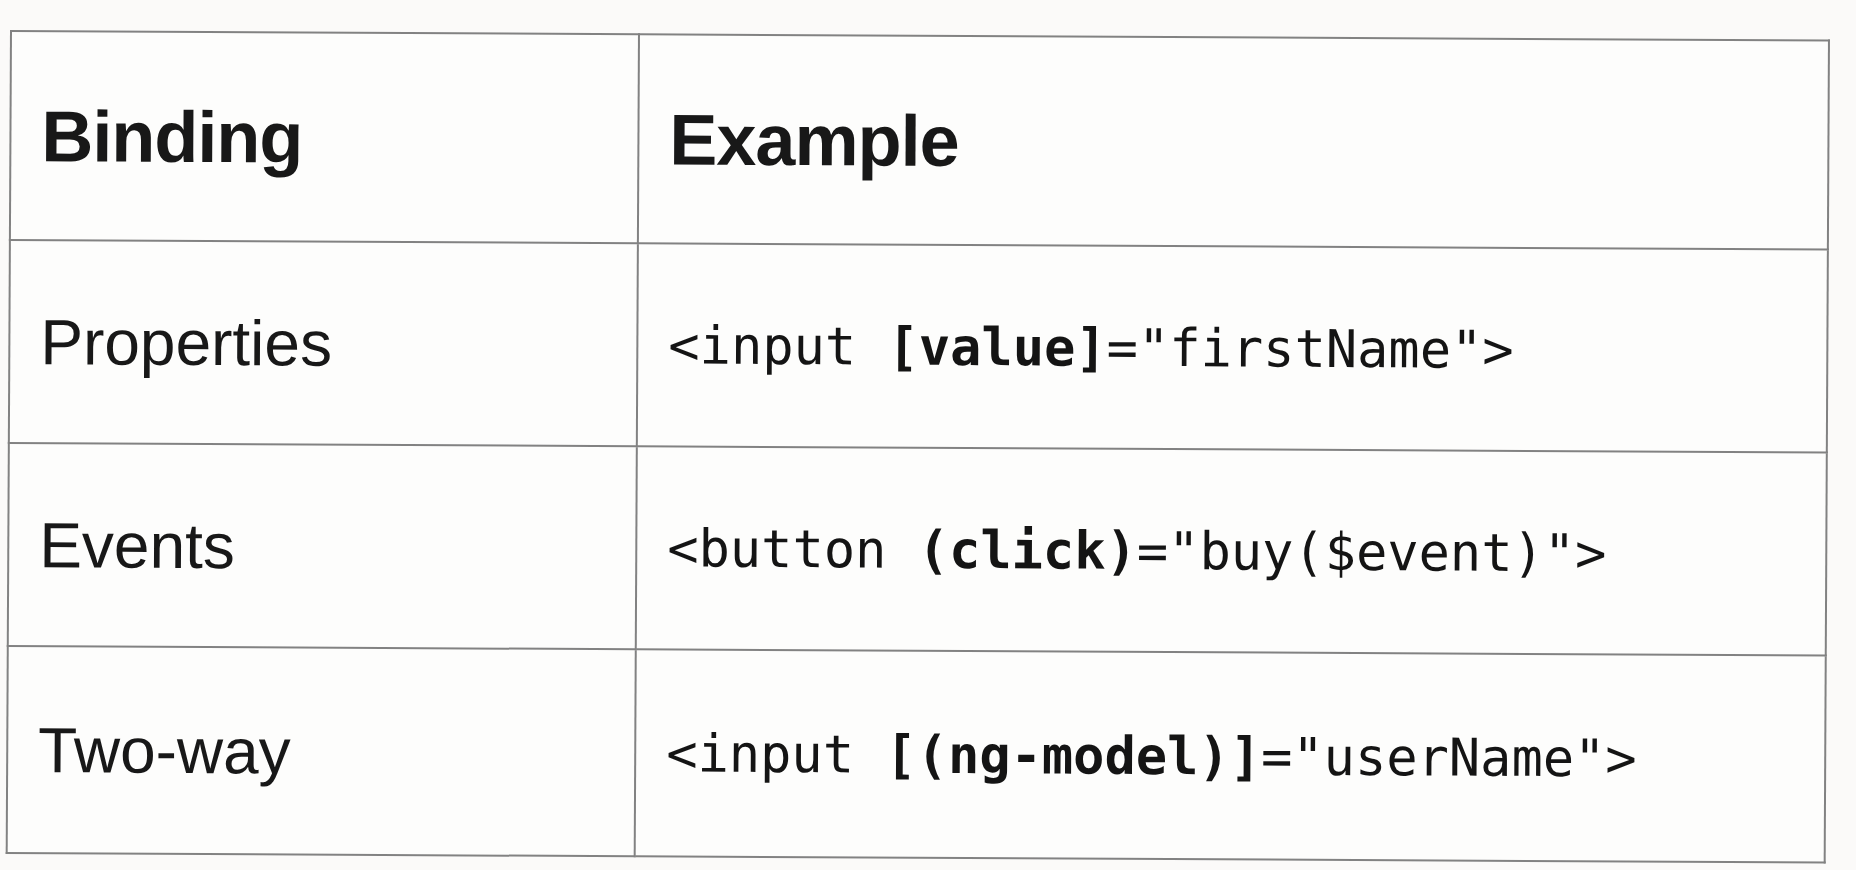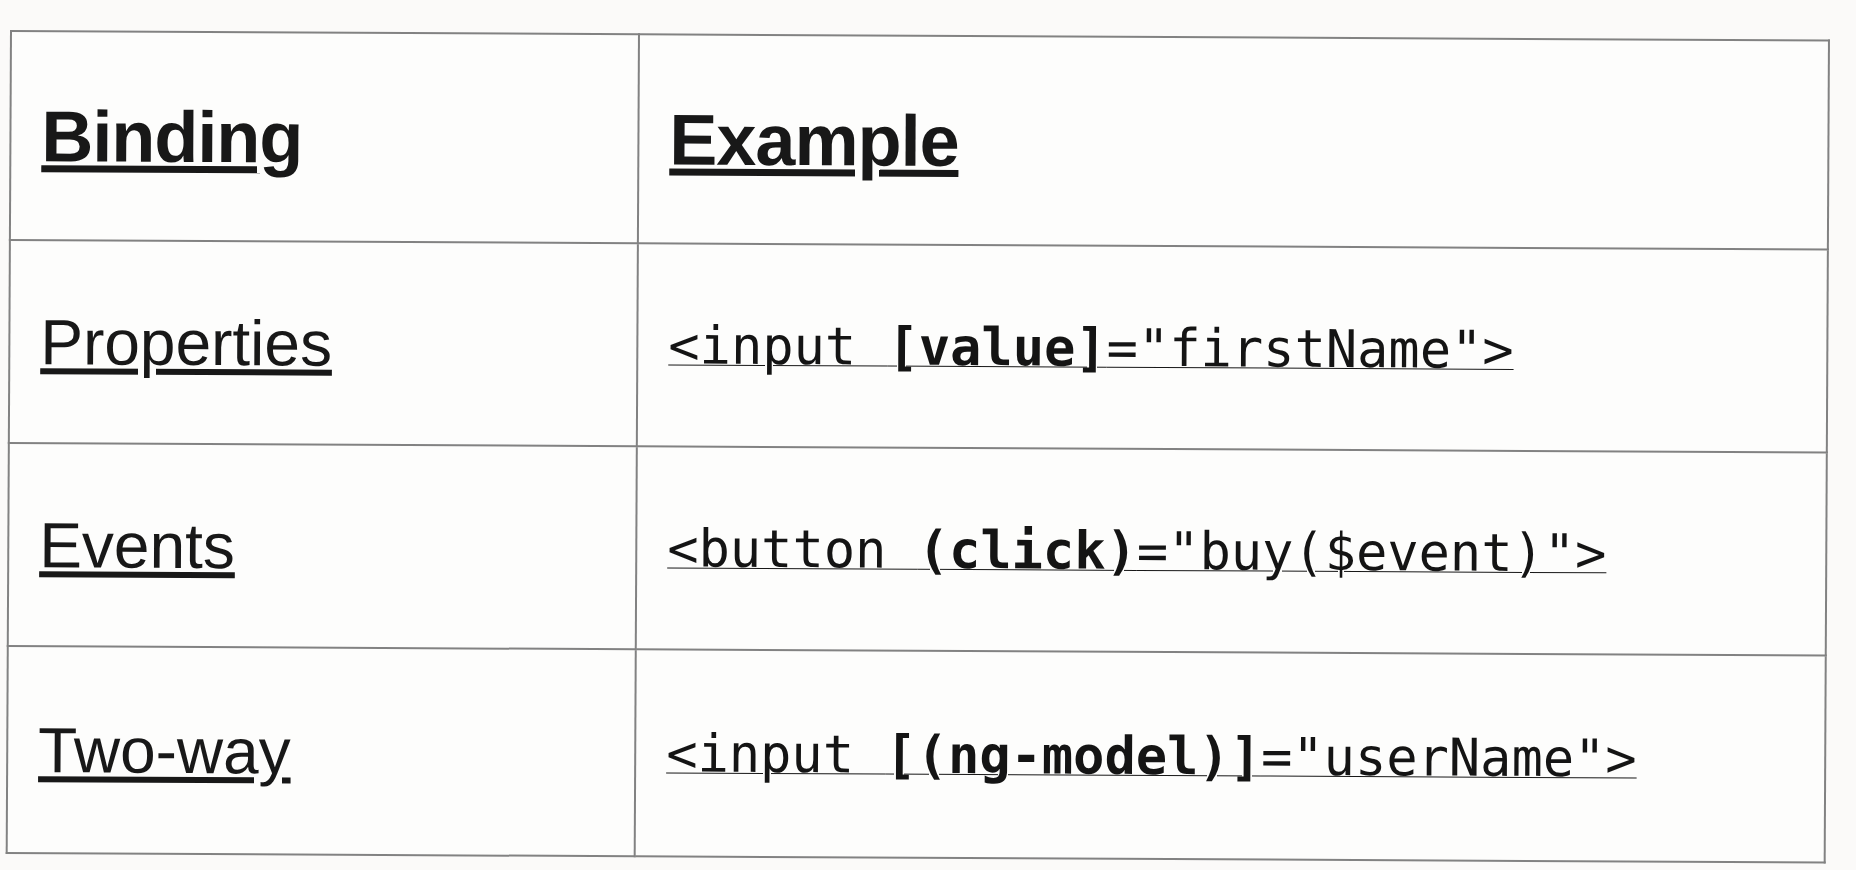--- a/index.html
+++ b/index.html
@@ -9,21 +9,20 @@
     height: 870px;
     background: #fbfaf9;
     overflow: hidden;
     font-family: "Liberation Sans", sans-serif;
     color: #181818;
   }
   .stage {
     position: absolute;
     left: 10px;
     top: 30px;
-    text-decoration: underline;
   }
   table.binding-table {
     border-collapse: collapse;
     table-layout: fixed;
     width: 1820px;
     background: #fdfdfc;
     transform: rotate(0.3deg);
     transform-origin: 0 0;
   }
   .binding-table th,

